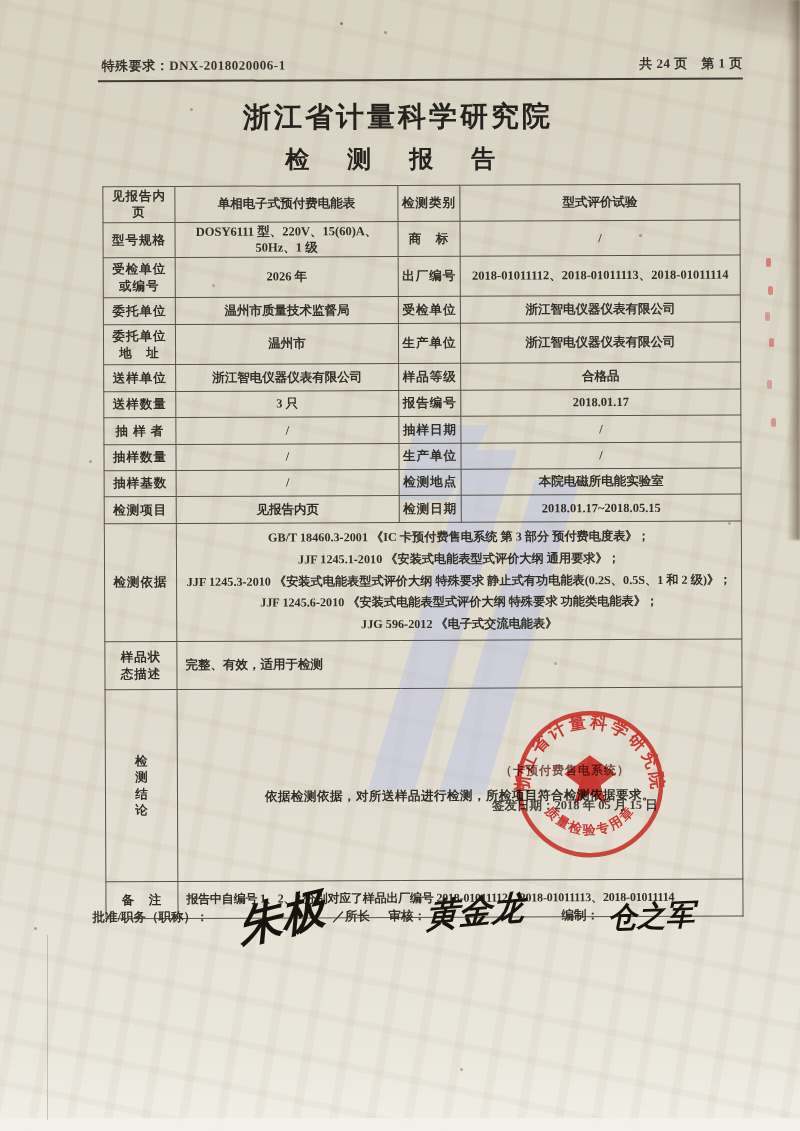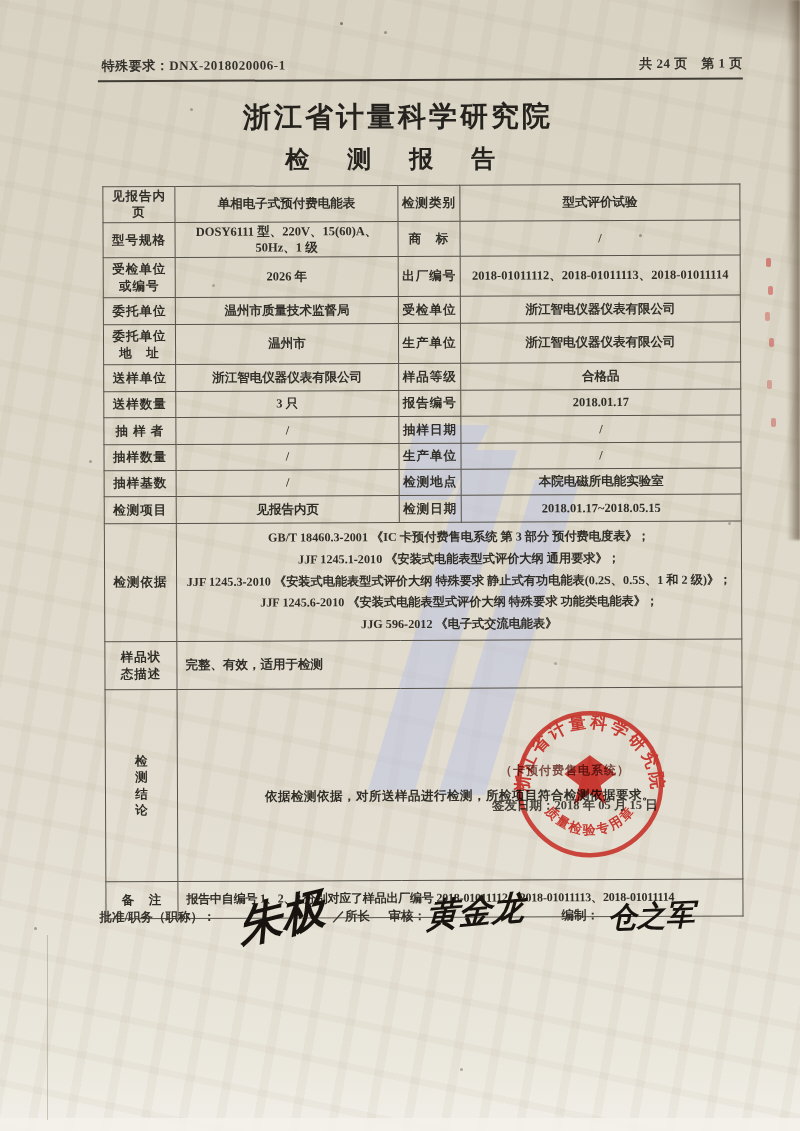--- a/index.html
+++ b/index.html
@@ -218,21 +218,21 @@
         </text>
         <text font-size="13" font-weight="bold" fill="#c4261d" letter-spacing="2">
           <textPath href="#arcBottom" startOffset="50%" text-anchor="middle">质量检验专用章</textPath>
         </text>
         <polygon fill="#c4261d" opacity="0.95" points="83,47 108.7,65.7 89.5,65.1 93.5,77.4 98.9,95.8 83,85 67.1,95.8 72.5,77.4 76.5,65.1 57.3,65.7"></polygon>
         <polygon fill="#c4261d" opacity="0.95" points="83,47 89.5,65.1 108.7,65.7 93.5,77.4 98.9,95.8 83,85 67.1,95.8 72.5,77.4 57.3,65.7 76.5,65.1"></polygon>
       </svg>
     </div>
 
     <div class="sig-row">
-      <span class="sig-label" style="left:98px;top:908px;">批准/职务（职称）：</span>
+      <span class="sig-label" style="left:91px;top:908px;">批准/职务（职称）：</span>
       <span class="handwriting sig-approve">朱极</span>
       <span class="sig-label" style="left:331px;top:908px;">／所长</span>
       <span class="sig-label" style="left:387px;top:908px;">审核：</span>
       <span class="handwriting sig-review">黄金龙</span>
       <span class="sig-label" style="left:560px;top:908px;text-align:center;">编制：</span>
       <span class="handwriting sig-compile">仓之军</span>
     </div>
   </div>
 </div>
 

